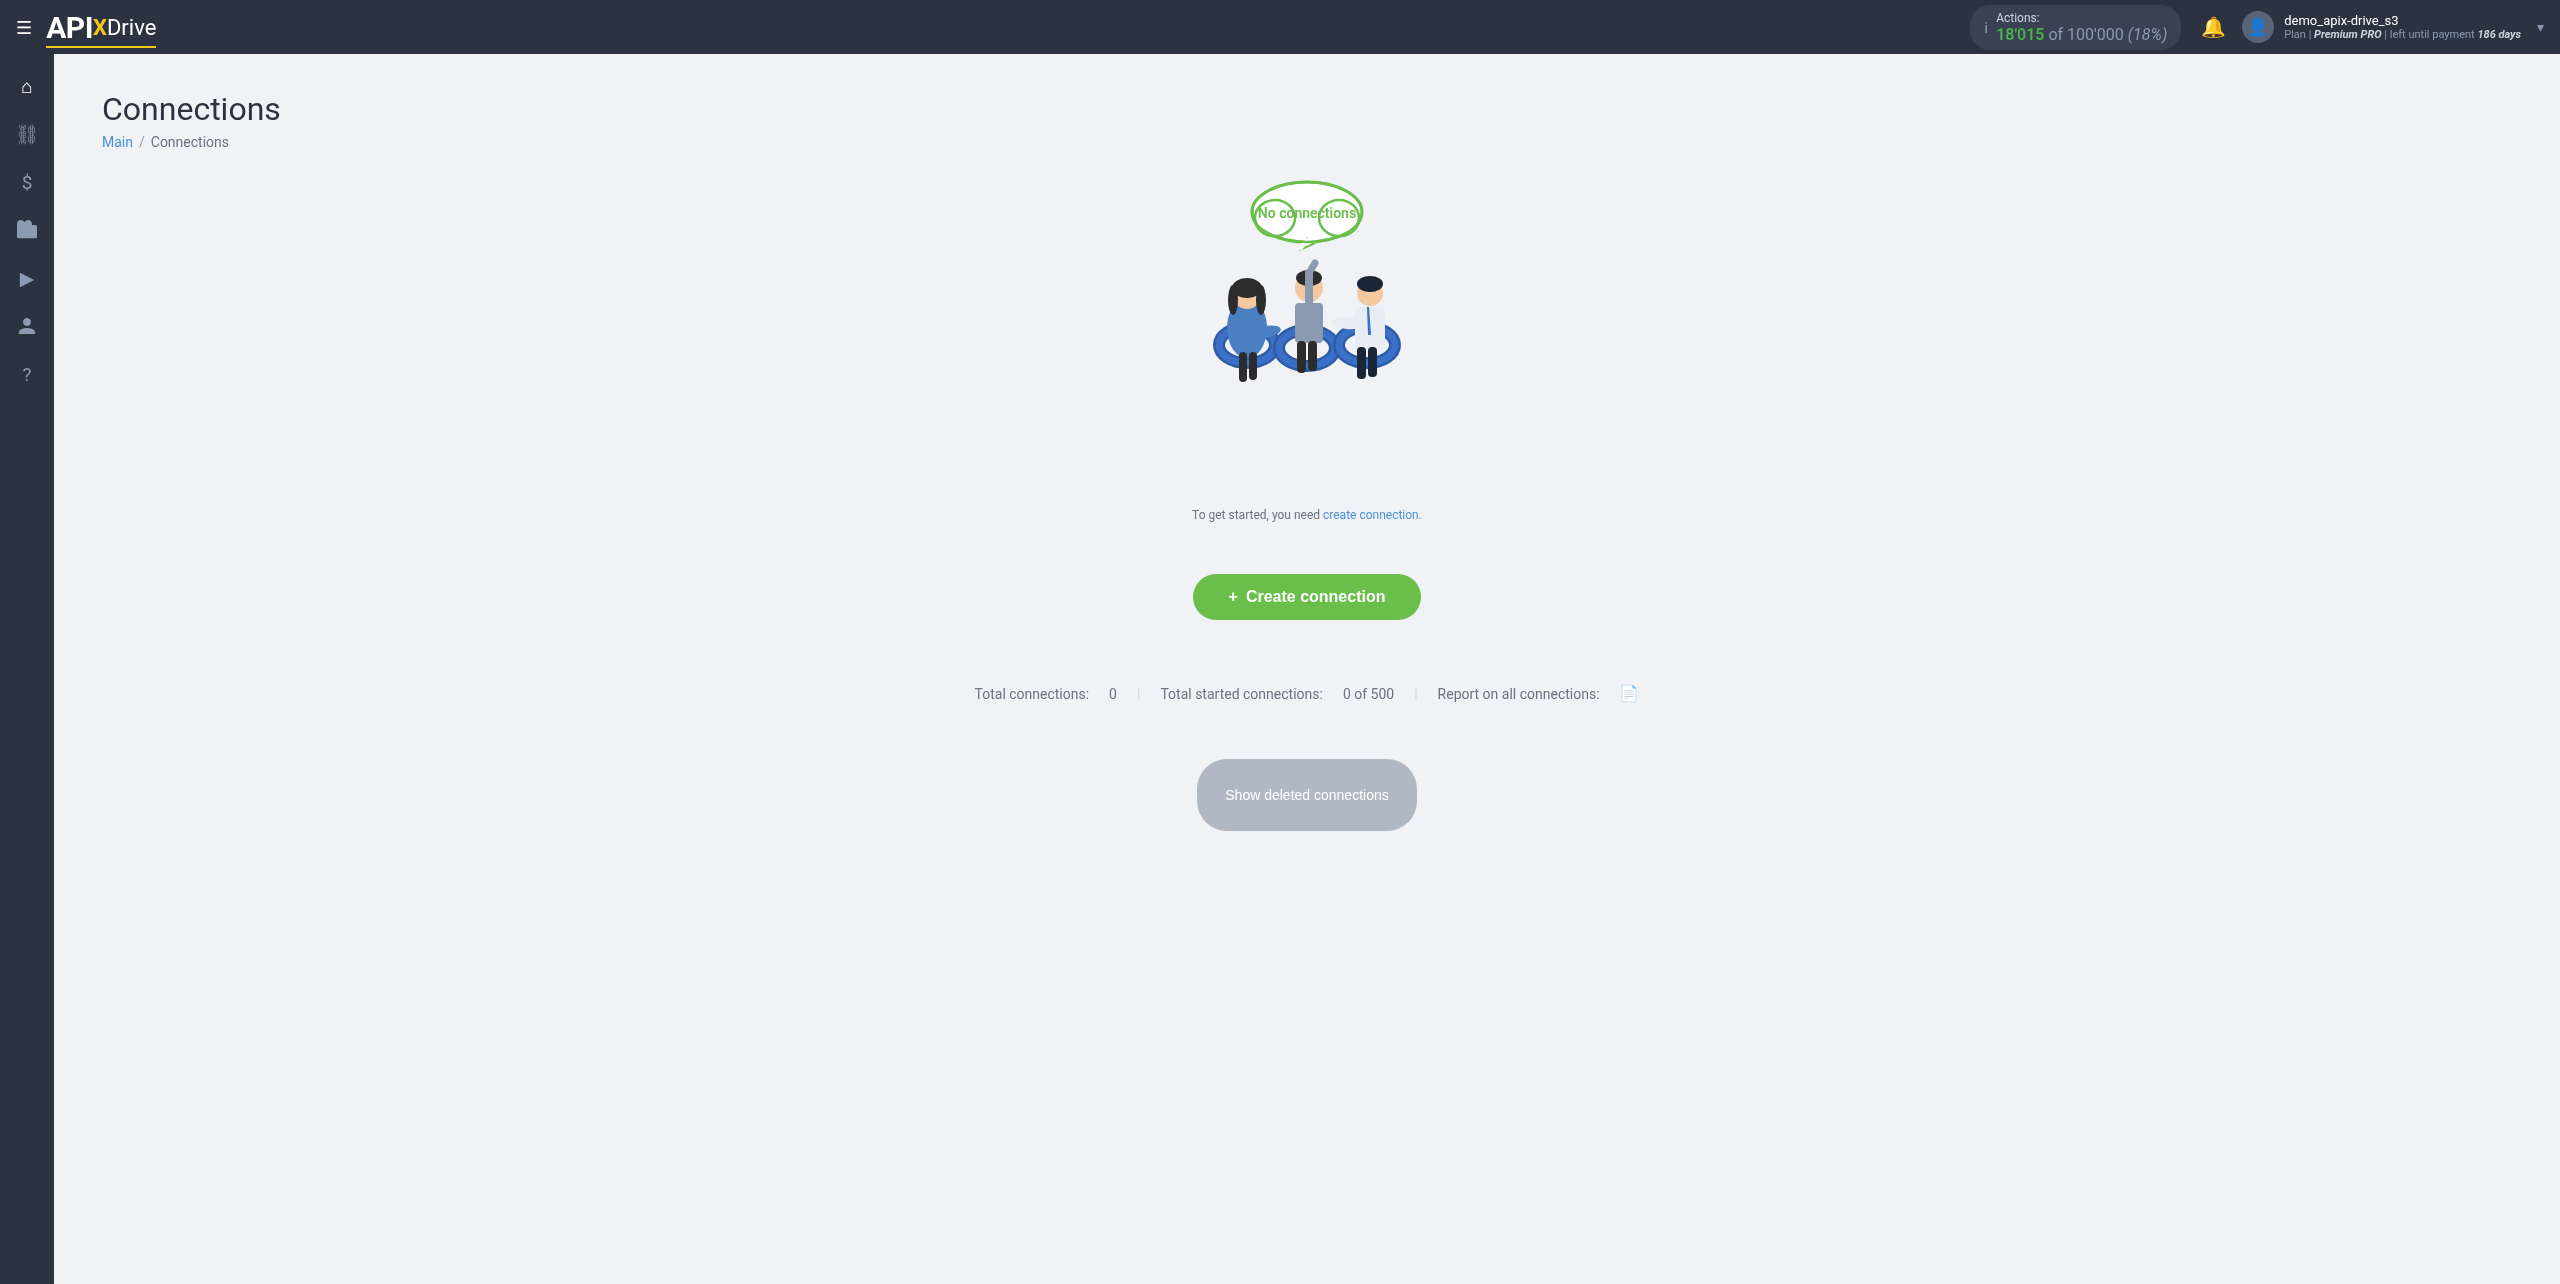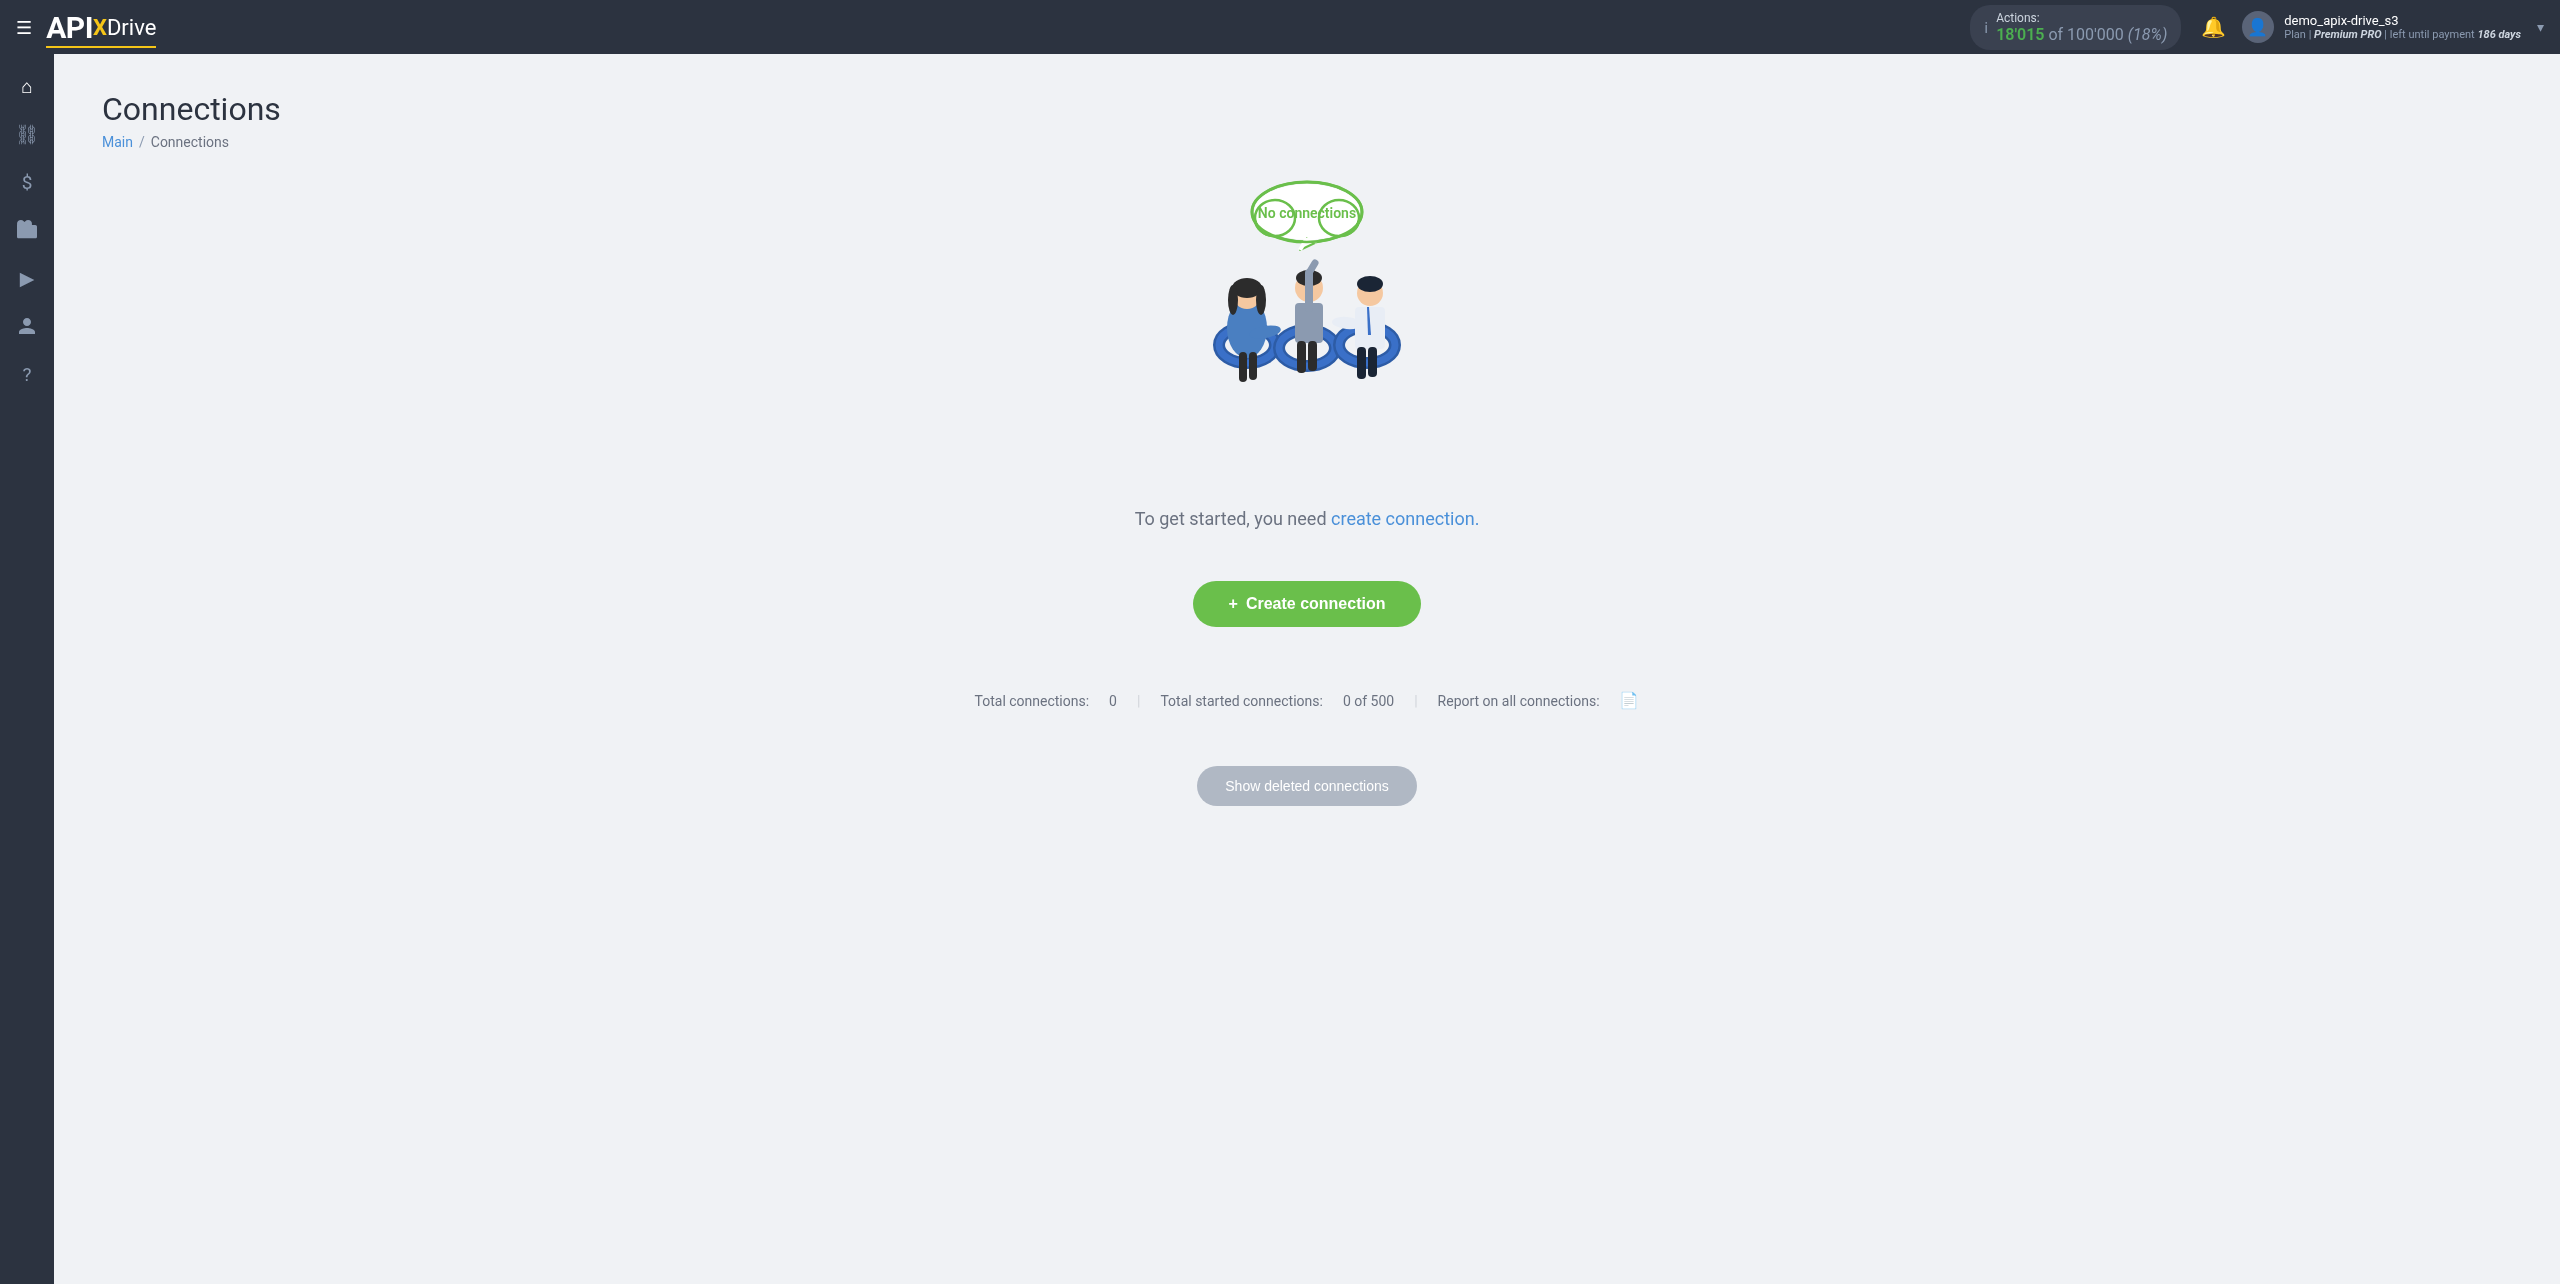--- a/index.html
+++ b/index.html
@@ -157,21 +157,21 @@
     }
 
     
     .illustration-svg {
       width: 340px;
       height: 280px;
     }
 
     
     .cta-text {
-      font-size: 18px;
+      font-size: 12px;
       color: #6b7280;
       margin-bottom: 24px;
       text-align: center;
     }
     .cta-link { color: #4a90d9; text-decoration: none; }
 
     
     .create-btn {
       background: #6abf4b;
       color: #fff;
@@ -203,21 +203,21 @@
       font-size: 16px;
       cursor: pointer;
     }
 
     
     .show-deleted-btn {
       background: #b0b8c4;
       color: #fff;
       border: none;
       border-radius: 30px;
-      padding: 12px 28px;
+      padding: 28px 28px;
       font-size: 14px;
       cursor: pointer;
       transition: background 0.15s;
     }
   </style>
 </head>
 <body>
 
 <nav class="topnav">
   <span class="topnav-hamburger">☰</span>

